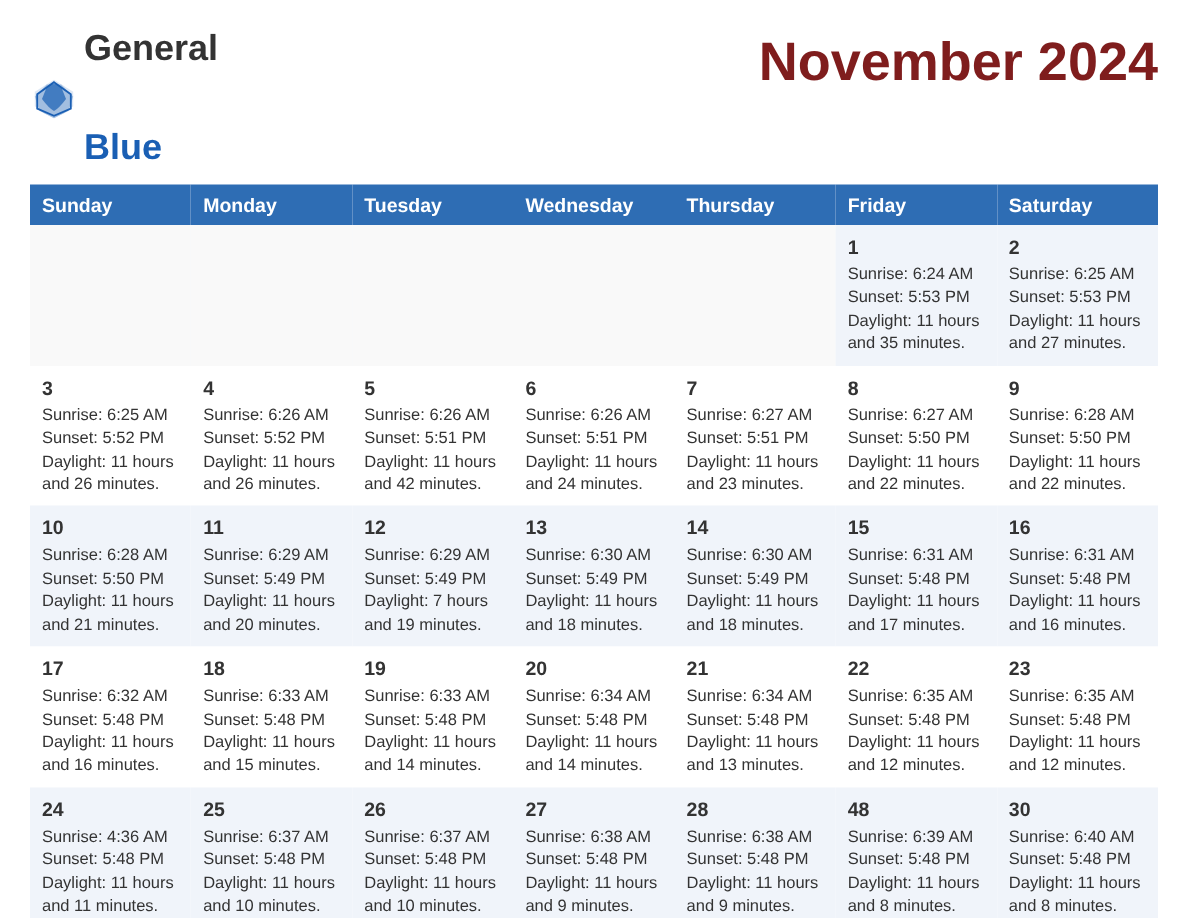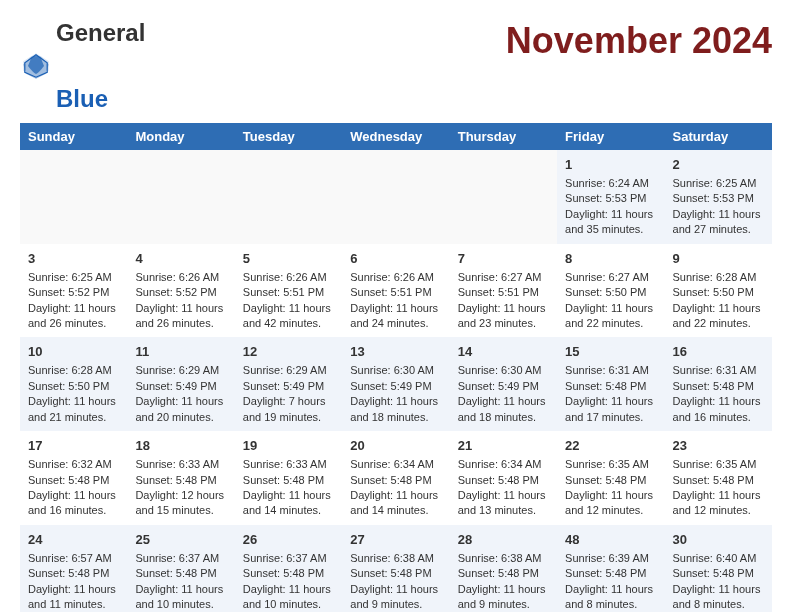--- a/index.html
+++ b/index.html
@@ -233,21 +233,21 @@
         <td>
           <span class="day-number">17</span>
           <div>Sunrise: 6:32 AM</div>
           <div>Sunset: 5:48 PM</div>
           <div>Daylight: 11 hours and 16 minutes.</div>
         </td>
         <td>
           <span class="day-number">18</span>
           <div>Sunrise: 6:33 AM</div>
           <div>Sunset: 5:48 PM</div>
-          <div>Daylight: 12 hours and 15 minutes.</div>
+          <div>Daylight: 11 hours and 15 minutes.</div>
         </td>
         <td>
           <span class="day-number">19</span>
           <div>Sunrise: 6:33 AM</div>
           <div>Sunset: 5:48 PM</div>
           <div>Daylight: 11 hours and 14 minutes.</div>
         </td>
         <td>
           <span class="day-number">20</span>
           <div>Sunrise: 6:34 AM</div>
@@ -269,21 +269,21 @@
         <td>
           <span class="day-number">23</span>
           <div>Sunrise: 6:35 AM</div>
           <div>Sunset: 5:48 PM</div>
           <div>Daylight: 11 hours and 12 minutes.</div>
         </td>
       </tr>
       <tr>
         <td>
           <span class="day-number">24</span>
-          <div>Sunrise: 6:57 AM</div>
+          <div>Sunrise: 4:36 AM</div>
           <div>Sunset: 5:48 PM</div>
           <div>Daylight: 11 hours and 11 minutes.</div>
         </td>
         <td>
           <span class="day-number">25</span>
           <div>Sunrise: 6:37 AM</div>
           <div>Sunset: 5:48 PM</div>
           <div>Daylight: 11 hours and 10 minutes.</div>
         </td>
         <td>

